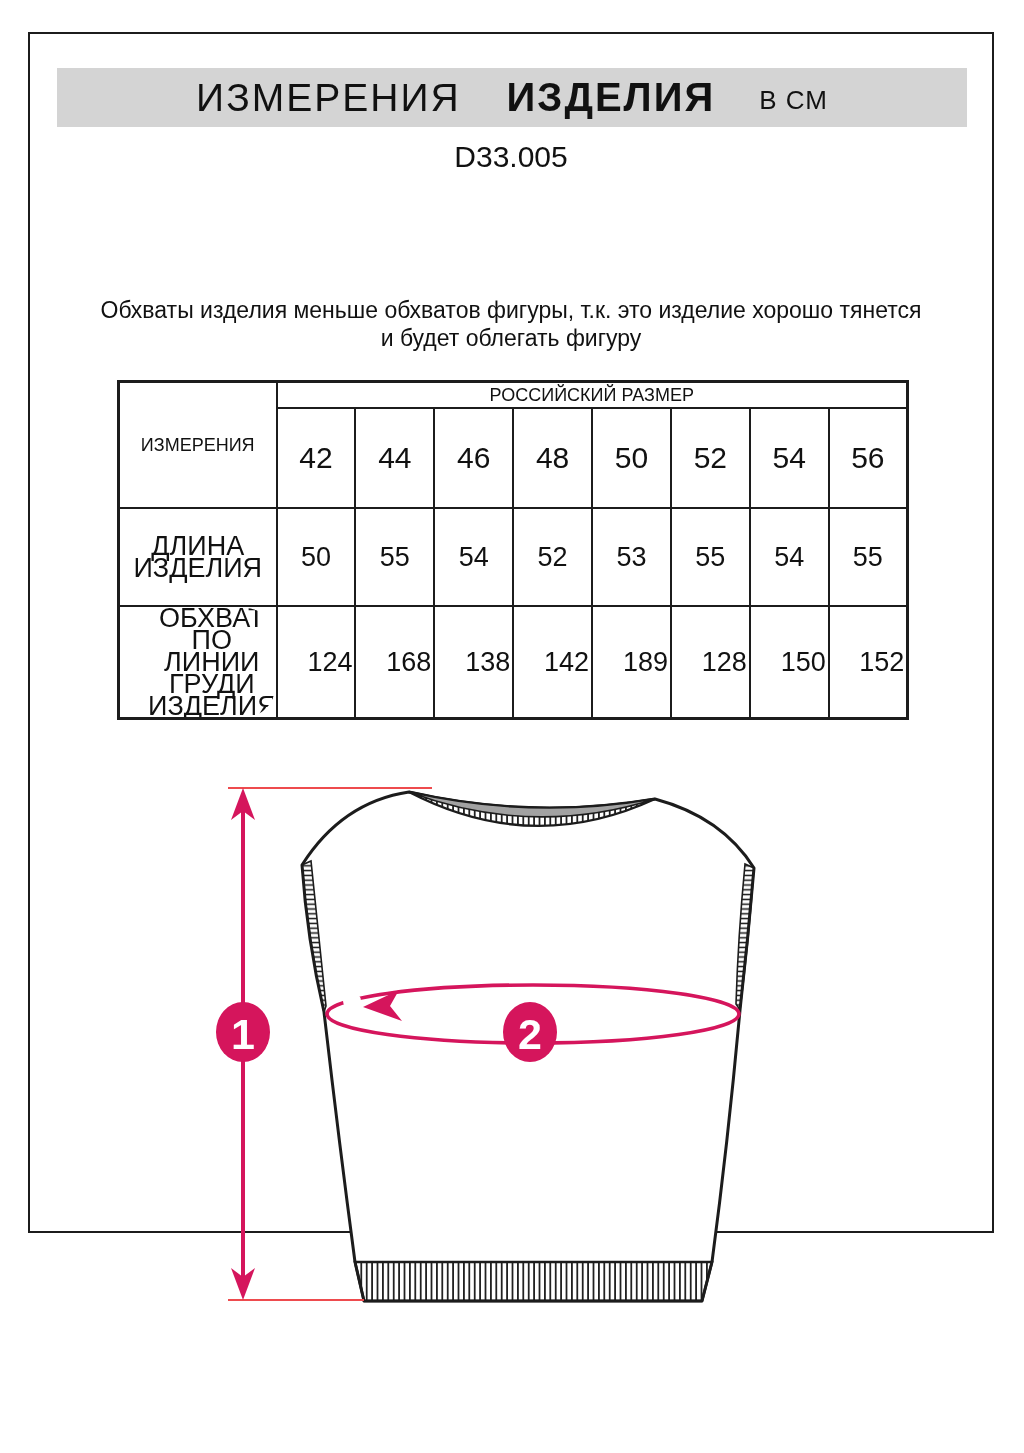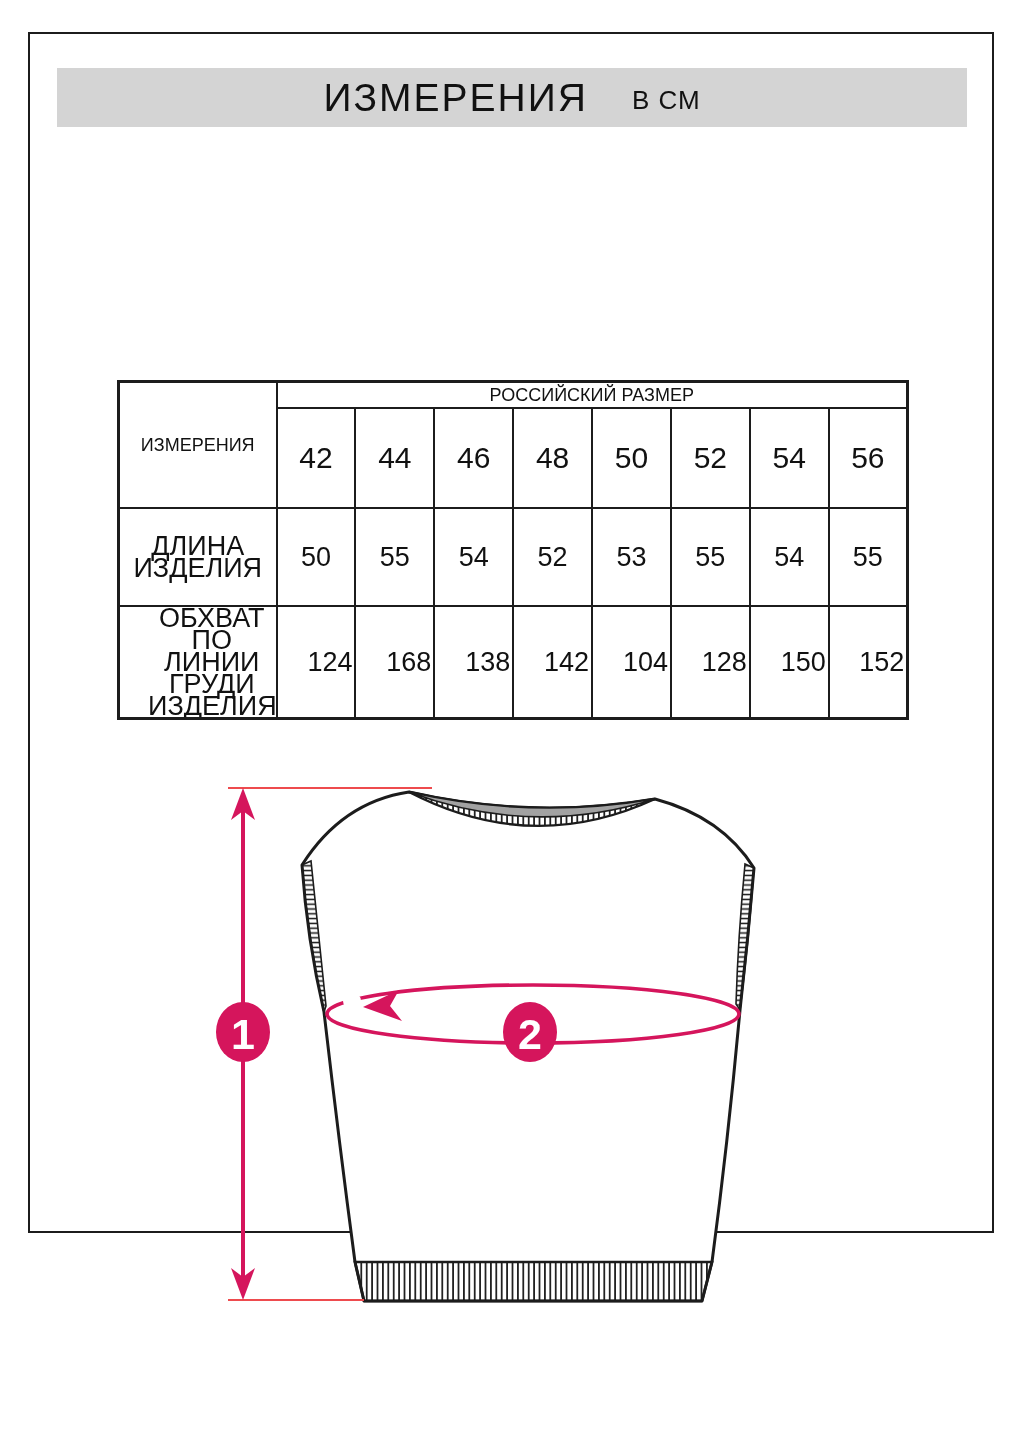--- a/index.html
+++ b/index.html
@@ -41,35 +41,39 @@
     border:2px solid #1c1c1c;text-align:center;vertical-align:middle;
     padding:0;overflow:hidden;margin-left:16px;
   }
   table.size-table{border:3px solid #1c1c1c;}
   col.c-label{width:158px;}
   tr.r-head td{height:24px;font-size:18px;}
   tr.r-sizes td{height:98px;font-size:30px;font-weight:400;}
   td.corner{font-size:19px;font-weight:400;}
   tr.r-data td{height:96px;font-size:27px;}
   tr.r-data2 td{height:100px;font-size:27px;padding-left:28px;}
-  td.rowlabel{font-size:17.5px;line-height:22px;padding:0 4px;}
+  td.rowlabel{font-size:17.5px;line-height:22px;padding:0 4px;border-radius:32px;}
   
   .diagram{position:absolute;left:172px;top:743px;width:610px;height:560px;}
 </style>
 </head>
 <body>
 
 <div class="frame">
 
   <div class="banner">
     <span class="w1">ИЗМЕРЕНИЯ</span>
+    <span class="w2">ИЗДЕЛИЯ</span>
     <span class="unit">В СМ</span>
   </div>
 
+  <div class="article">D33.005</div>
 
+  <p class="para2">Обхваты изделия меньше обхватов фигуры, т.к. это изделие хорошо тянется
+и будет облегать фигуру</p>
 
   <table class="size-table">
     <colgroup>
       <col class="c-label">
         <col>
         <col>
         <col>
         <col>
         <col>
         <col>
@@ -101,21 +105,21 @@
         <td>55</td>
         <td>54</td>
         <td>55</td>
       </tr>
       <tr class="r-data2">
         <td class="rowlabel">ОБХВАТ ПО ЛИНИИ ГРУДИ ИЗДЕЛИЯ</td>
         <td>124</td>
         <td>168</td>
         <td>138</td>
         <td>142</td>
-        <td>104</td>
+        <td>189</td>
         <td>128</td>
         <td>150</td>
         <td>152</td>
       </tr>
     </tbody>
   </table>
 
   <svg class="diagram" viewBox="0 0 610 560" xmlns="http://www.w3.org/2000/svg">
     <defs>
       <pattern id="ribV" width="5.4" height="12" patternUnits="userSpaceOnUse">

